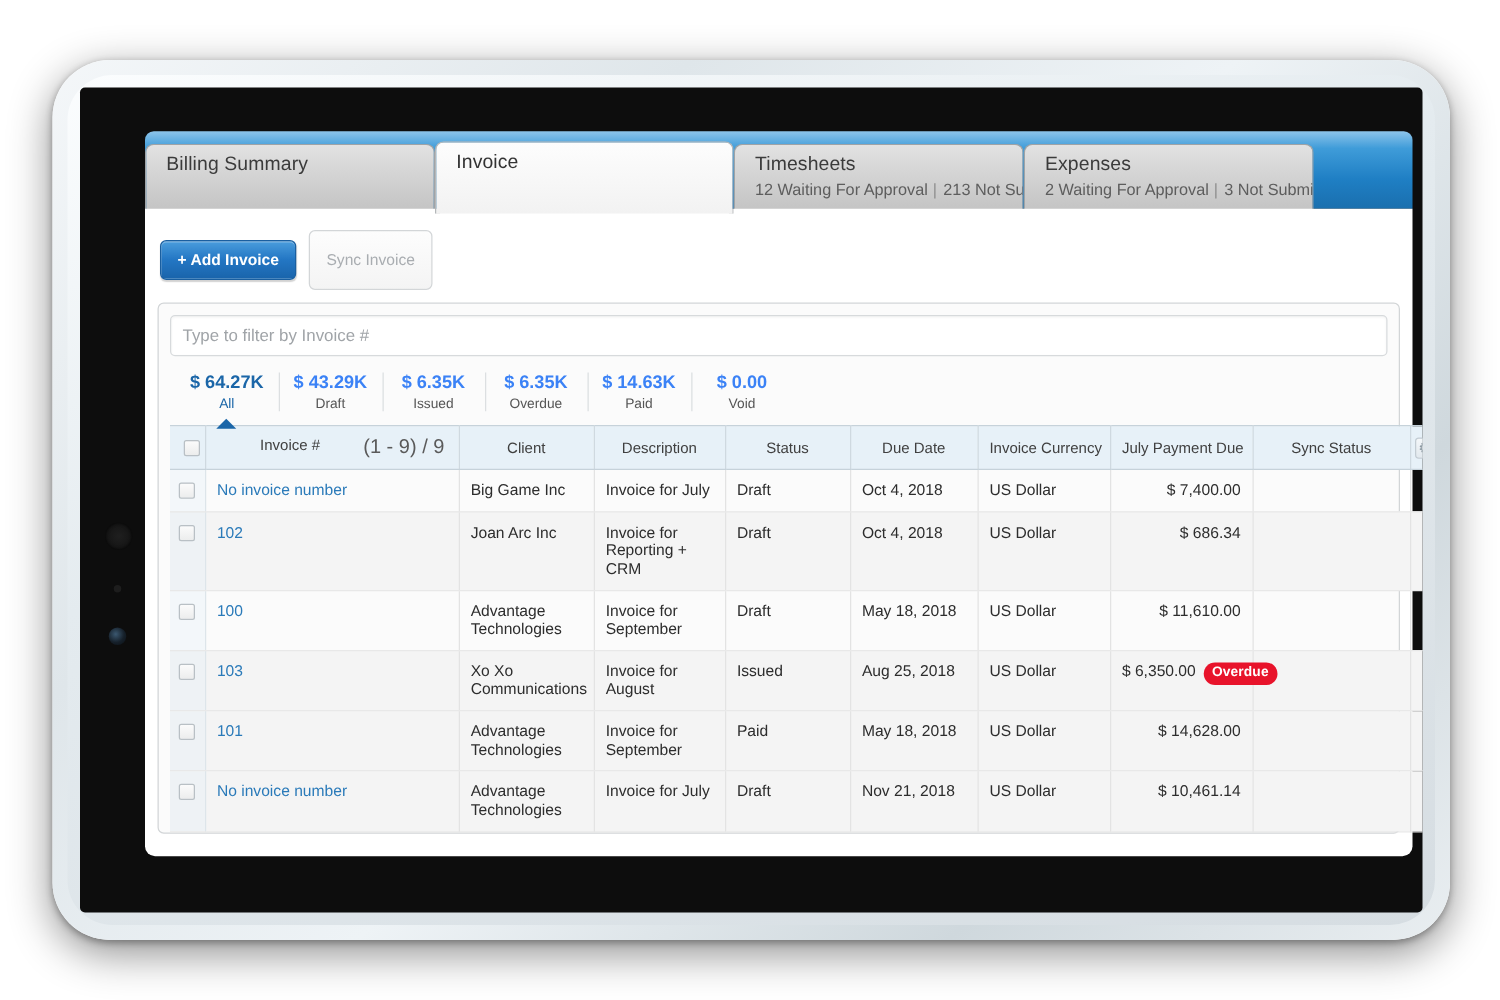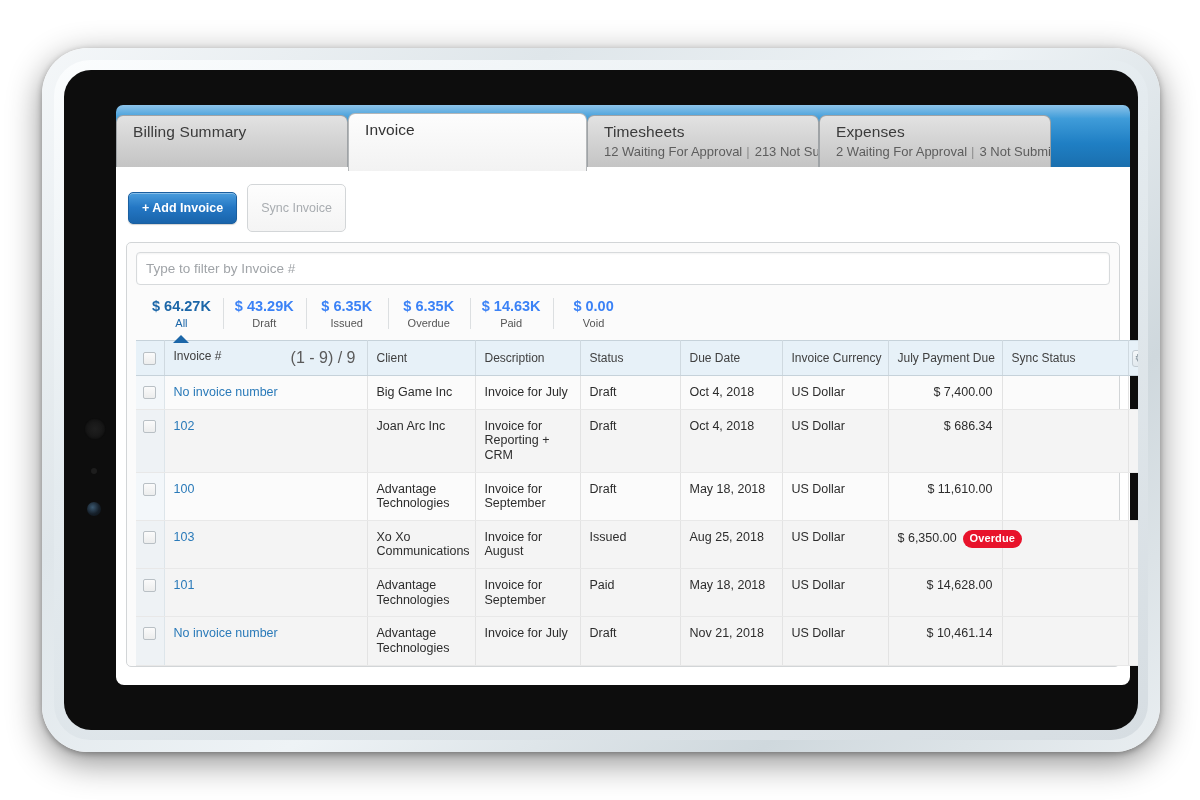--- a/index.html
+++ b/index.html
@@ -21,21 +21,21 @@
   }
   #device-inner-ring {
     position: absolute;
     left: 12px; top: 12px; right: 12px; bottom: 12px;
     border-radius: 36px;
     background: linear-gradient(160deg,#fbfdfe 0%,#e4ebef 40%,#d6dde2 100%);
   }
   #screen-bezel {
     position: absolute;
     left: 22px; top: 22px; right: 22px; bottom: 22px;
-    border-radius: 27px;
+    border-radius: 4px;
     background: #0d0d0d;
     overflow: hidden;
   }
   #speaker-grille {
     position: absolute; left: 20px; top: 348px;
     width: 22px; height: 22px; border-radius: 50%;
     background: radial-gradient(circle,#1f1f1f 0%,#141414 70%);
     box-shadow: inset 0 0 3px #000;
   }
   #pin-hole {
@@ -181,21 +181,21 @@
     border-right: 8px solid transparent;
     border-bottom: 8px solid #1b66a8;
   }
 
   
   #table-wrap { margin-top: 5px; }
   table#grid { width: 100%; border-collapse: collapse; table-layout: fixed; }
   #grid th {
     background: #e7f1f8;
     font-size: 12px; font-weight: normal; color: #404040;
-    text-align: left;
+    text-align: center;
     padding: 8px 9px;
     border-right: 1px solid #cfd9e0;
     border-bottom: 1px solid #c6d2da;
     border-top: 1px solid #c6d2da;
     white-space: nowrap;
   }
   #grid th.cbcol {
     width: 28px; padding: 8px 0 8px 7px; border-right: 1px solid #cfd9e0;
   }
   #grid th.num { text-align: right; }

